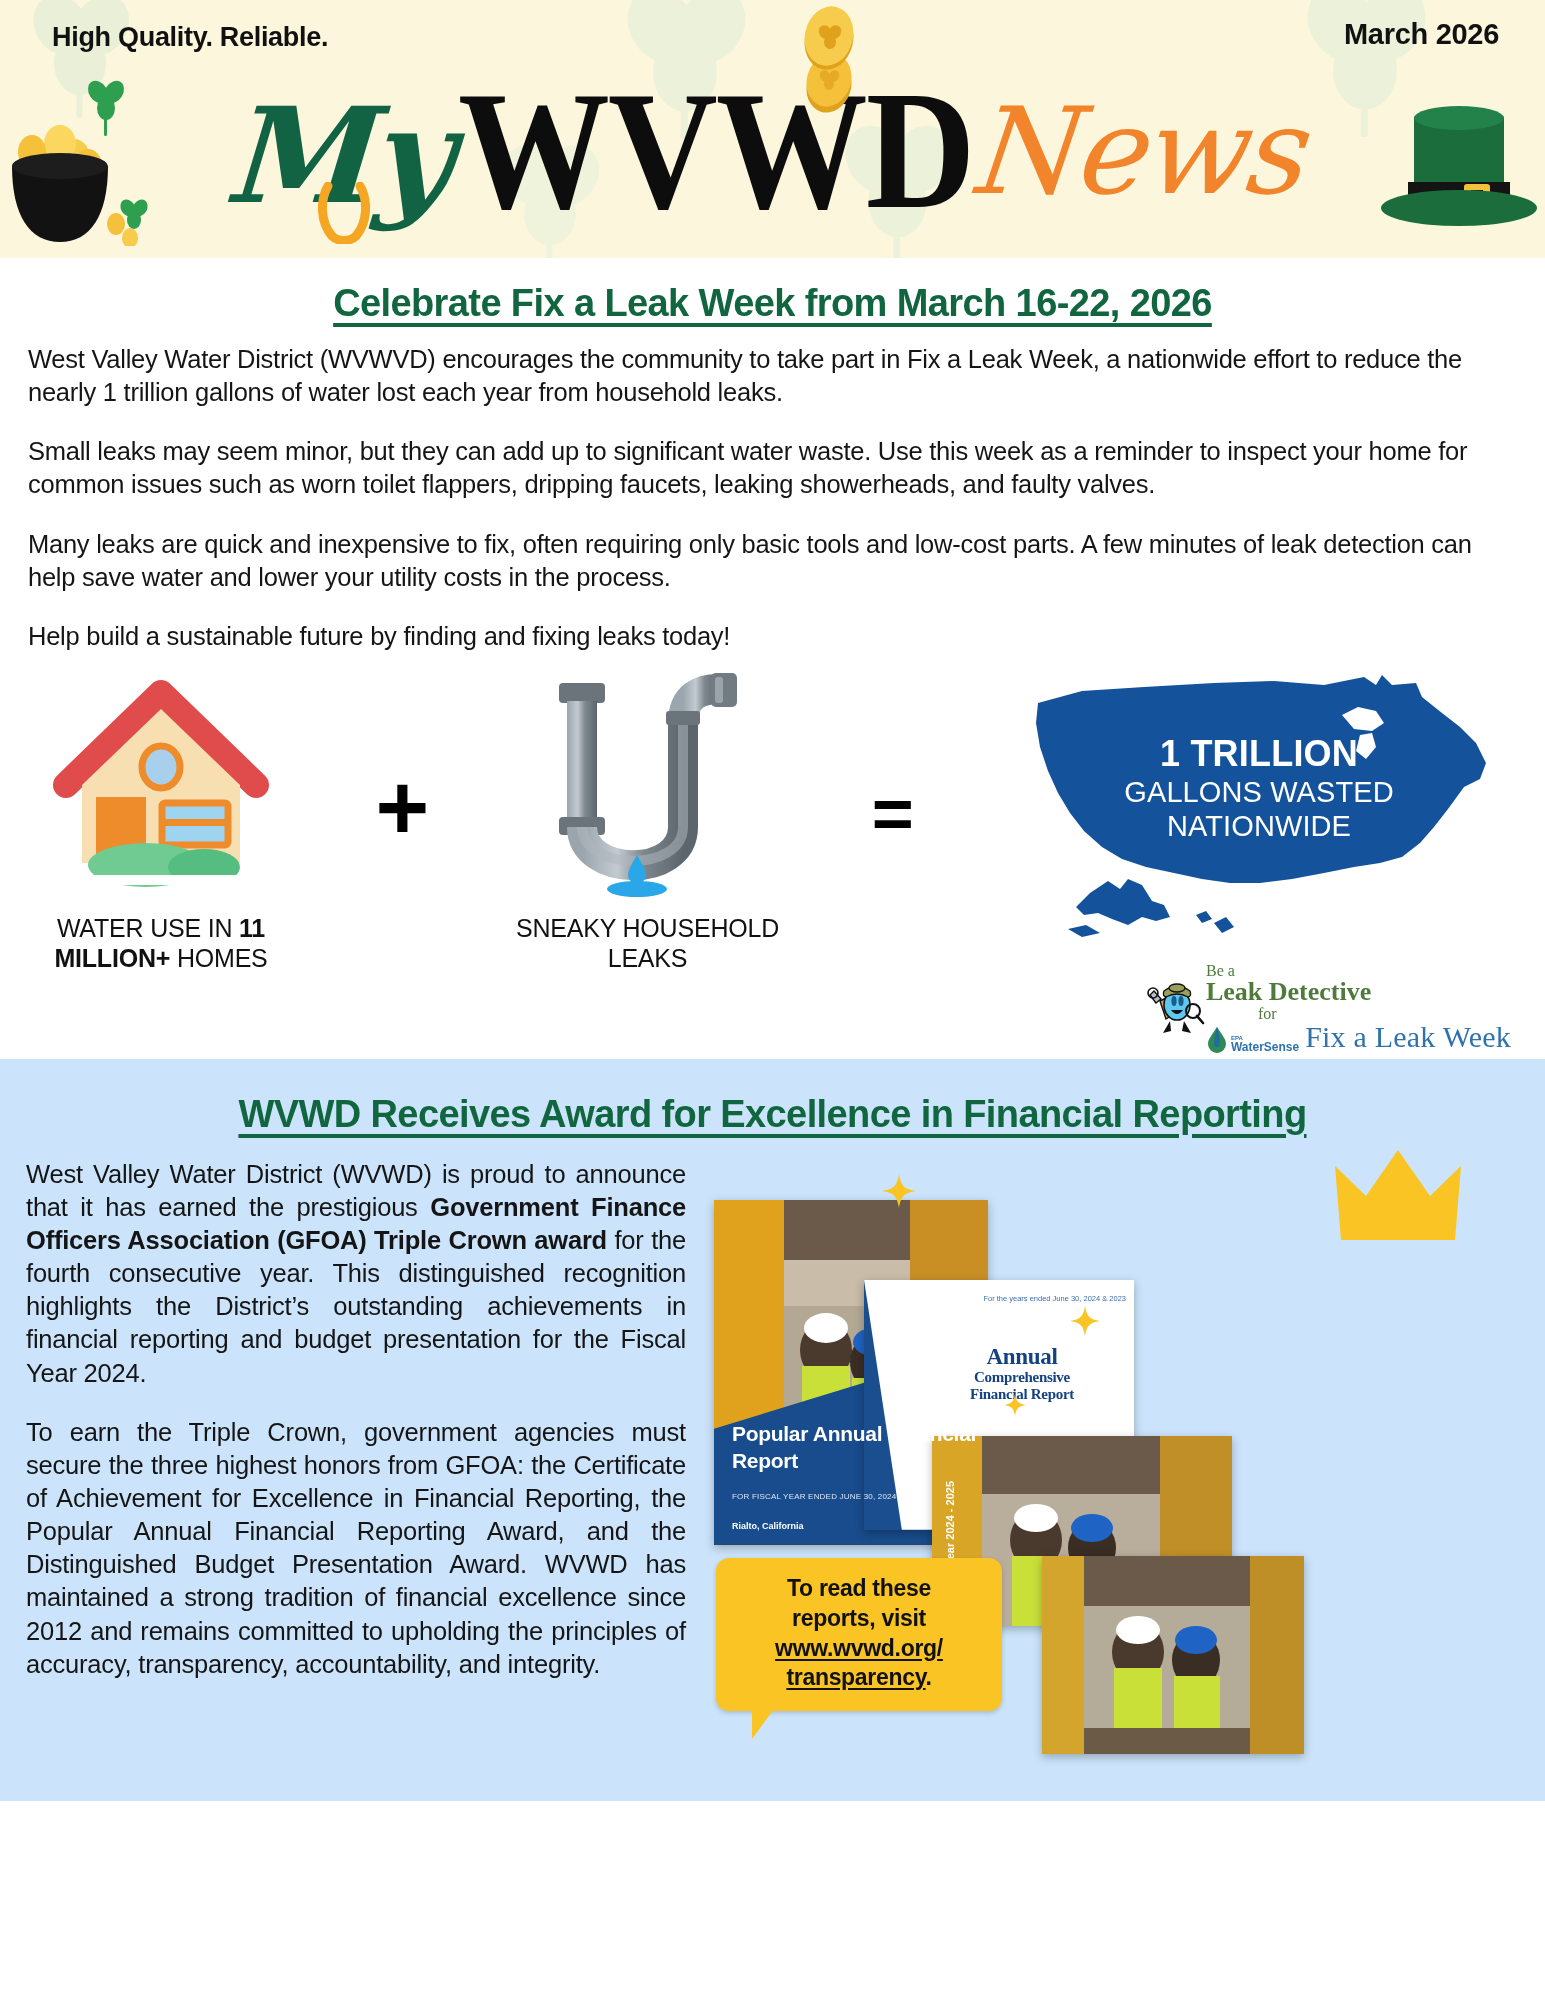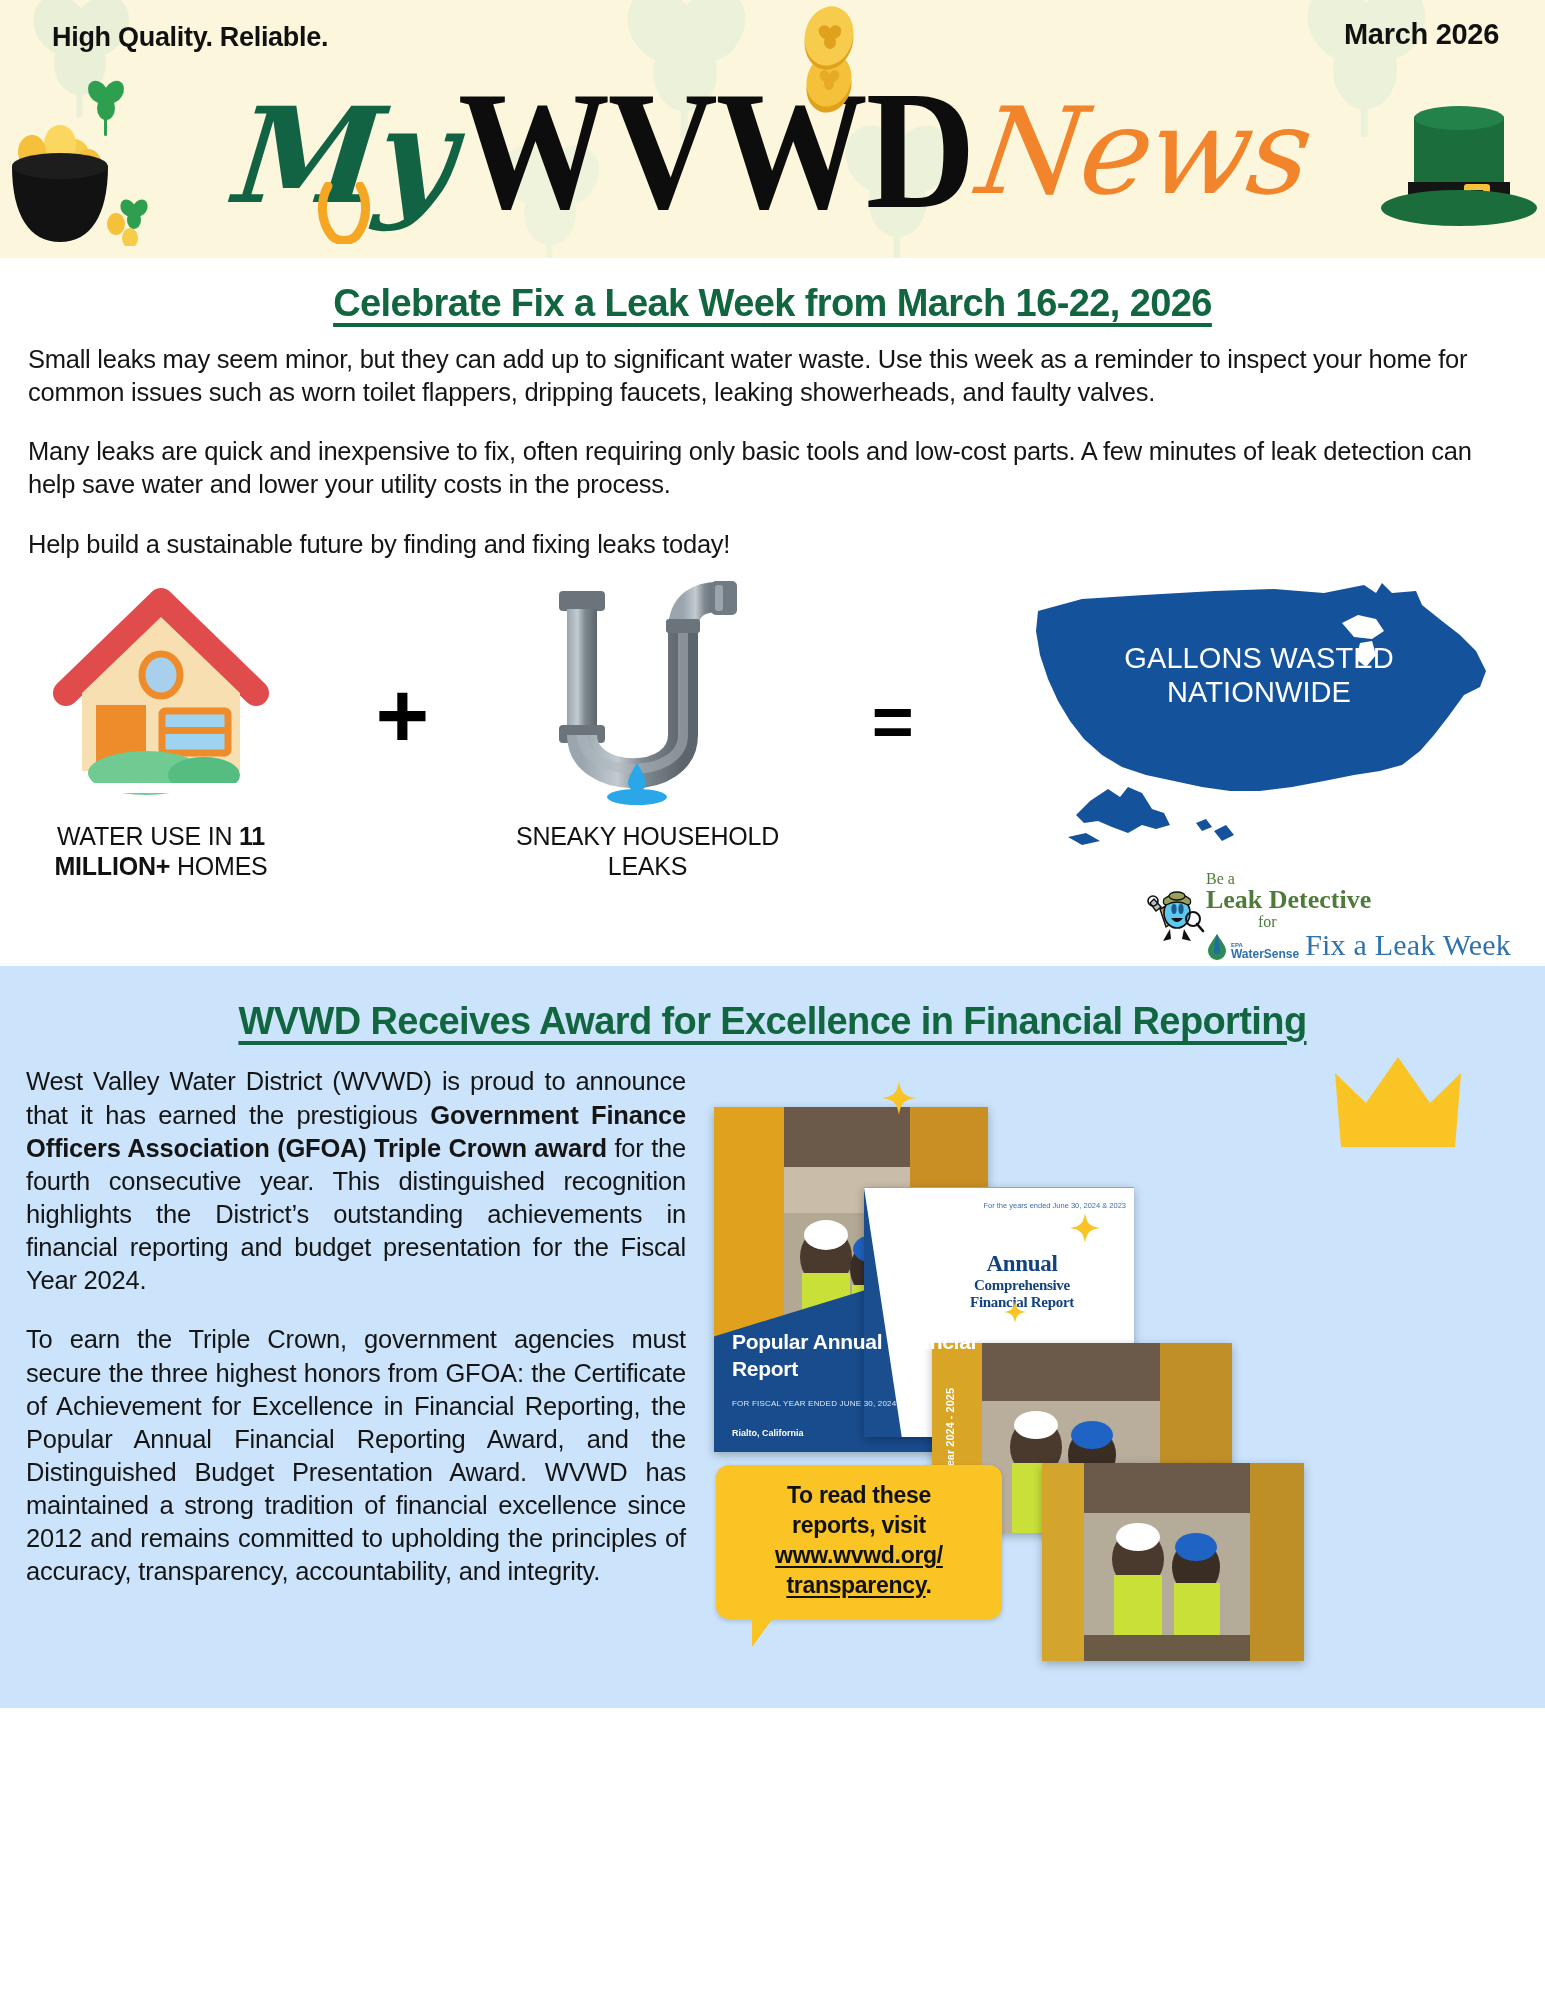--- a/index.html
+++ b/index.html
@@ -460,20 +460,21 @@
     <span class="logo-wvwd">WVWD</span>
     <span class="logo-news">News</span>
   </div>
 </div>
 
 <div class="sec-leak">
 
   <h2 class="head">Celebrate Fix a Leak Week from March 16-22, 2026</h2>
 
   <div class="body-col">
+    <p>West Valley Water District (WVWVD) encourages the community to take part in Fix a Leak Week, a nationwide effort to reduce the nearly 1 trillion gallons of water lost each year from household leaks.</p>
     <p>Small leaks may seem minor, but they can add up to significant water waste. Use this week as a reminder to inspect your home for common issues such as worn toilet flappers, dripping faucets, leaking showerheads, and faulty valves.</p>
     <p>Many leaks are quick and inexpensive to fix, often requiring only basic tools and low-cost parts. A few minutes of leak detection can help save water and lower your utility costs in the process.</p>
     <p>Help build a sustainable future by finding and fixing leaks today!</p>
   </div>
 
   <div class="info-row">
 
     <div class="info-cell cell-house">
       <svg width="230" height="230" viewBox="0 0 230 230">
         <g>
@@ -553,20 +554,21 @@
 
           <path fill="#14539B" d="M66 226 L84 214 L96 222 L104 212 L118 218 L128 234
              L140 238 L146 250 L132 254 L118 250 L104 258 L88 252 L74 246 L60 248
              L52 240 Z"></path>
           <path fill="#14539B" d="M44 262 L62 258 L76 266 L58 270 Z"></path>
 
           <path fill="#14539B" d="M172 248 l10 -4 l6 8 l-10 4 z"></path>
           <path fill="#14539B" d="M190 256 l12 -6 l8 10 l-12 6 z"></path>
         </svg>
         <div class="map-text">
+          <span class="big">1 TRILLION</span>
           <span class="sub">GALLONS WASTED</span>
           <span class="sub">NATIONWIDE</span>
         </div>
       </div>
 
       <div class="falw">
         <svg width="62" height="62" viewBox="0 0 62 62">
           <g>
             <path d="M12 26 l-6 -8 l4 -4 l7 8 z" fill="#B9C0C6" stroke="#111" stroke-width="1.4"></path>
             <circle cx="9" cy="16" r="5" fill="none" stroke="#111" stroke-width="1.6"></circle>

